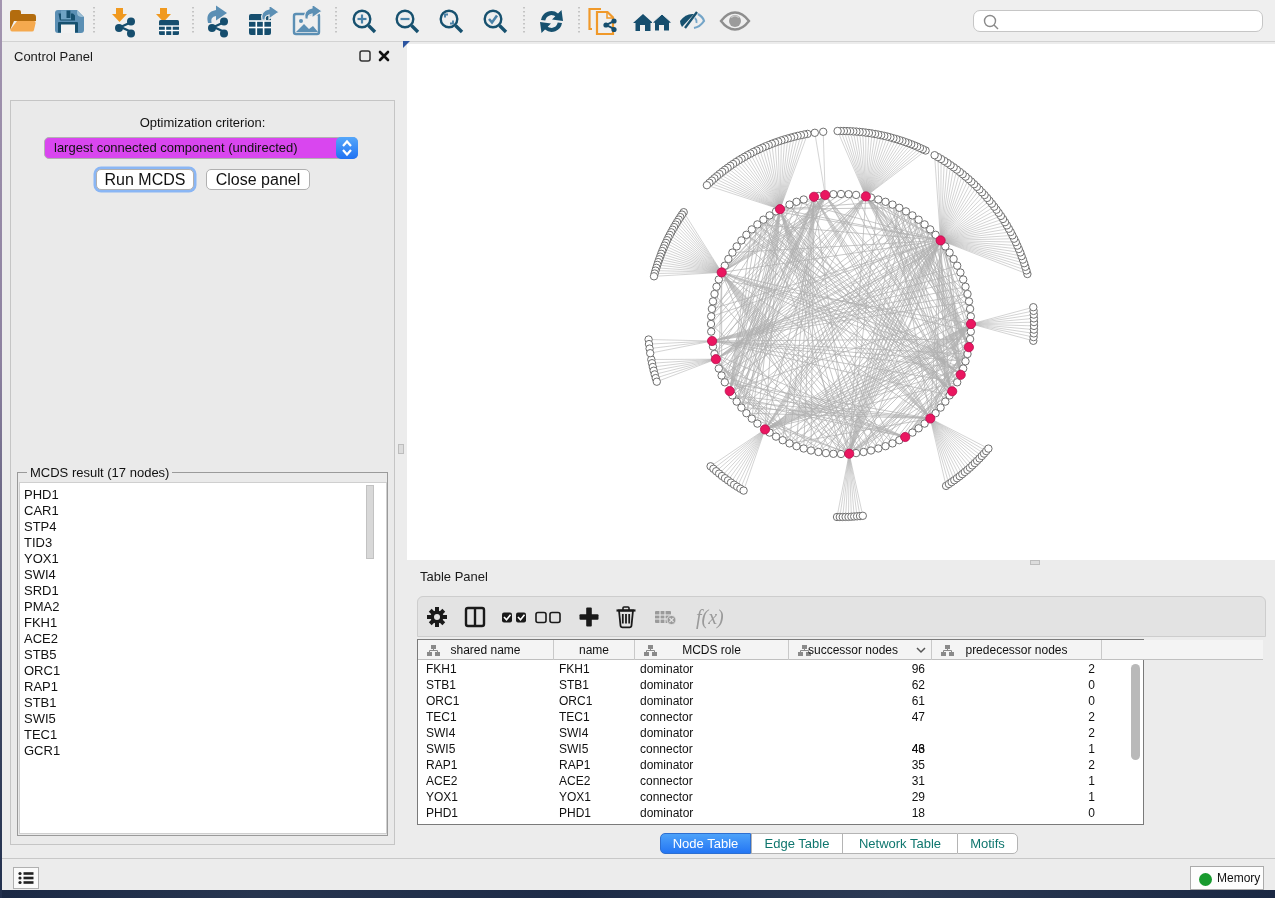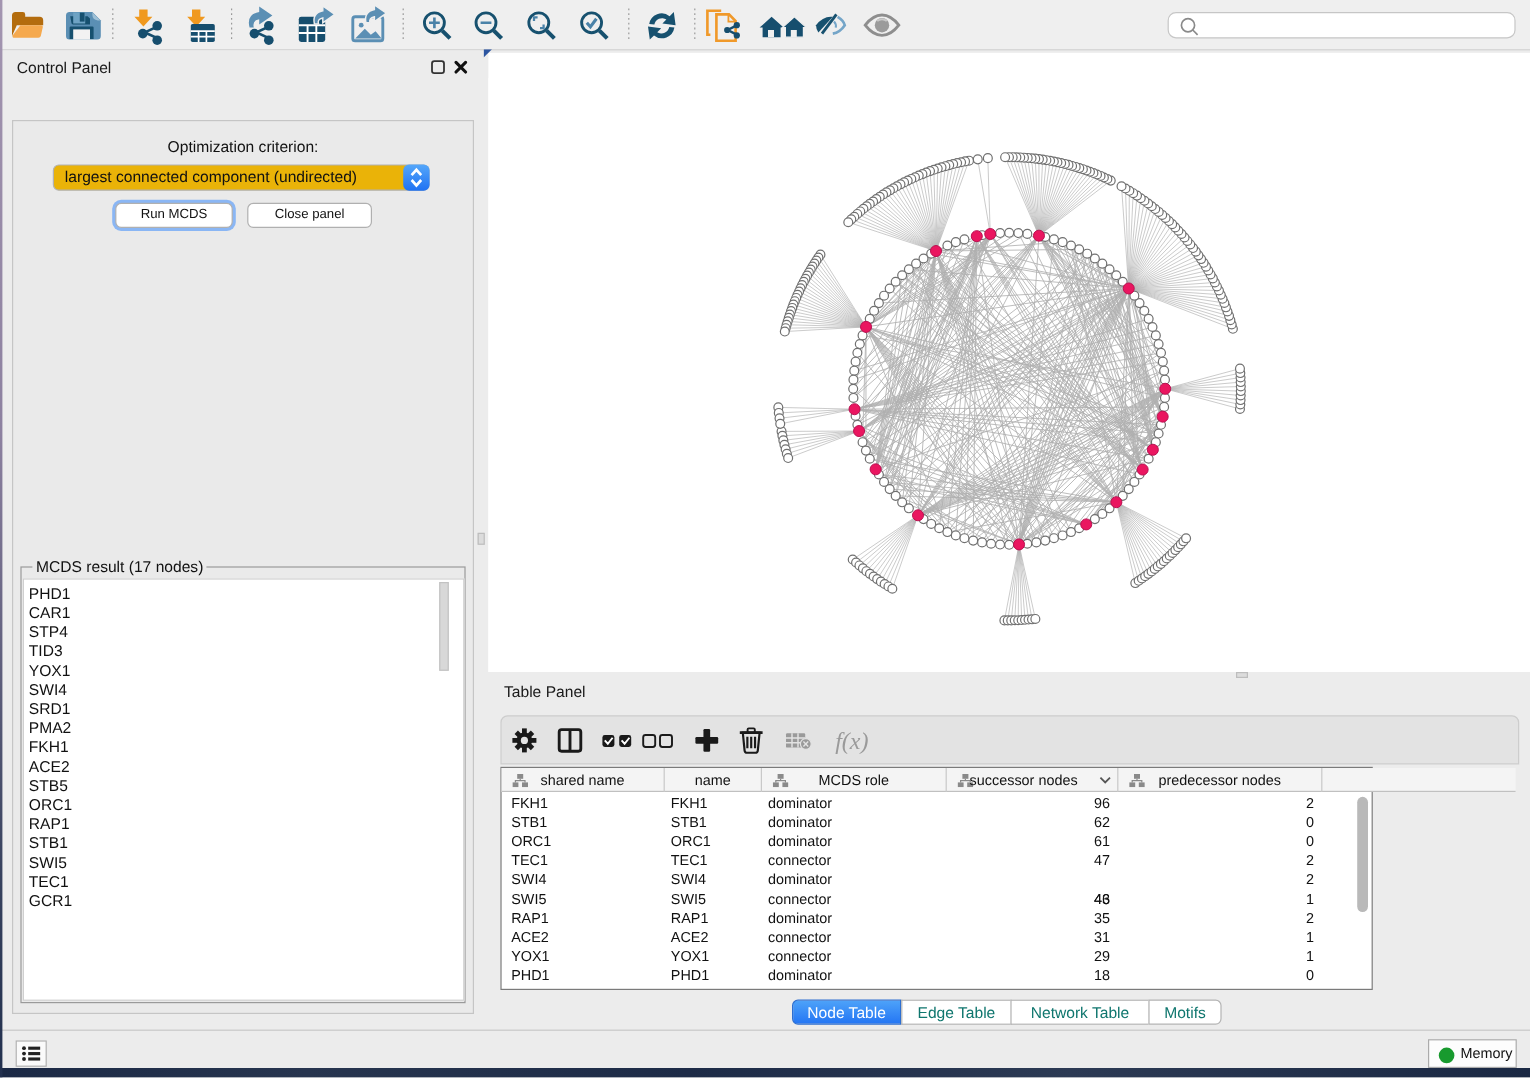--- a/index.html
+++ b/index.html
@@ -17,23 +17,23 @@
 
 
 #cpanel { left:2px; top:42px; width:398px; height:816px; background:#ececec; }
 #cp-title { position:absolute; left:12px; top:7px; font-size:13px; color:#1a1a1a; }
 #tabs { position:absolute; left:81px; top:32px; height:21px; display:flex; font-size:13px; }
 .tab { background:#fff; border:1px solid #b4b4b4; border-right:none; display:flex; align-items:center; justify-content:center; color:#111; }
 .tab:first-child { border-top-left-radius:4px; border-bottom-left-radius:4px; }
 .tab.blue { background:linear-gradient(#4da2f9,#2476f4); color:#fff; border:1px solid #2e6fd0; border-top-right-radius:4px; border-bottom-right-radius:4px; }
 #tabcontent { position:absolute; left:8px; top:58px; width:385px; height:745px; background:#eaeaea; border:1px solid #c5c5c5; }
 #optlabel { position:absolute; left:0; top:14px; width:100%; text-align:center; font-size:13px; color:#111; }
-#combo { position:absolute; left:33px; top:36px; width:314px; height:22px; background:#eab308; border:1px solid #b2b2b2; border-radius:5px; font-size:13px; color:#111; line-height:20px; padding-left:9px; }
+#combo { position:absolute; left:33px; top:36px; width:314px; height:22px; background:#d946ef; border:1px solid #b2b2b2; border-radius:5px; font-size:13px; color:#111; line-height:20px; padding-left:9px; }
 #stepper { position:absolute; right:-1px; top:-1px; width:22px; height:22px; border-radius:5px; background:linear-gradient(#55a7fa,#2072f3); }
-.btn { position:absolute; height:21px; background:#fff; border:1px solid #b0b0b0; border-radius:5px; font-size:11px; color:#111; text-align:center; line-height:19px; }
+.btn { position:absolute; height:21px; background:#fff; border:1px solid #b0b0b0; border-radius:5px; font-size:16px; color:#111; text-align:center; line-height:19px; }
 #runbtn { left:85px; top:68px; width:98px; box-shadow:0 0 0 2.5px #8ab6f4; }
 #closebtn { left:195px; top:68px; width:104px; }
 #groupbox { position:absolute; left:6px; top:371px; width:371px; height:364px; border:1px solid #9a9a9a; background:#eaeaea; }
 #grouplabel { position:absolute; left:9px; top:-8px; background:#eaeaea; padding:0 3px; font-size:13px; color:#111; }
 #mlist { position:absolute; left:1px; top:9px; width:368px; height:352px; background:#fff; border:1px solid #cfcfcf; font-size:13px; color:#111; padding:4px 0 0 4px; line-height:16px; }
 #mlist-sb { position:absolute; right:12px; top:2px; width:8px; height:74px; background:#d8d8d8; border:1px solid #c2c2c2; }
 
 
 #netwin { left:407px; top:44px; width:868px; height:516px; background:#fff; }
 #nettitle { position:absolute; left:0; top:0; width:868px; height:21px; background:linear-gradient(#f8f8f8,#e2e2e2); border-bottom:1px solid #a5a5a5; border-top-left-radius:5px; border-top-right-radius:5px; border-top:1px solid #cfcfcf; border-left:1px solid #cfcfcf; }

